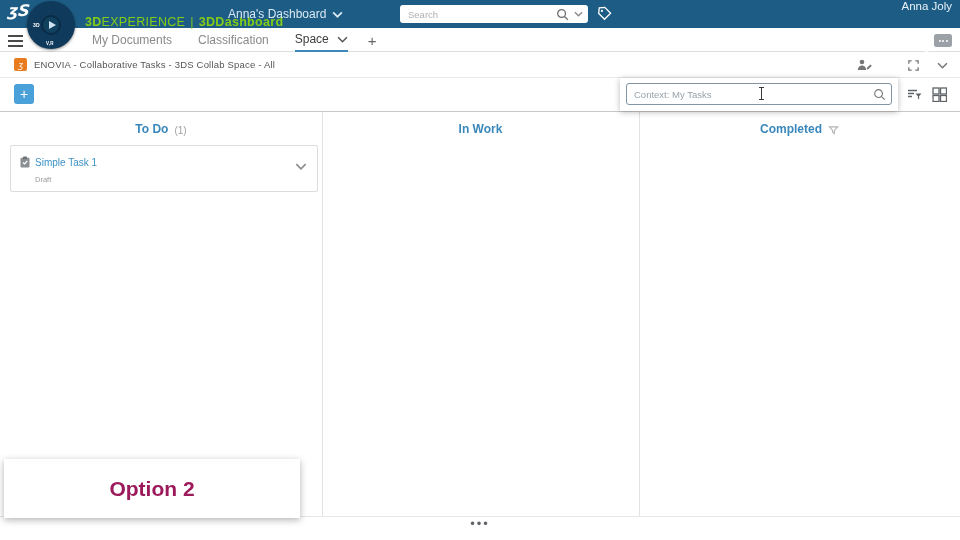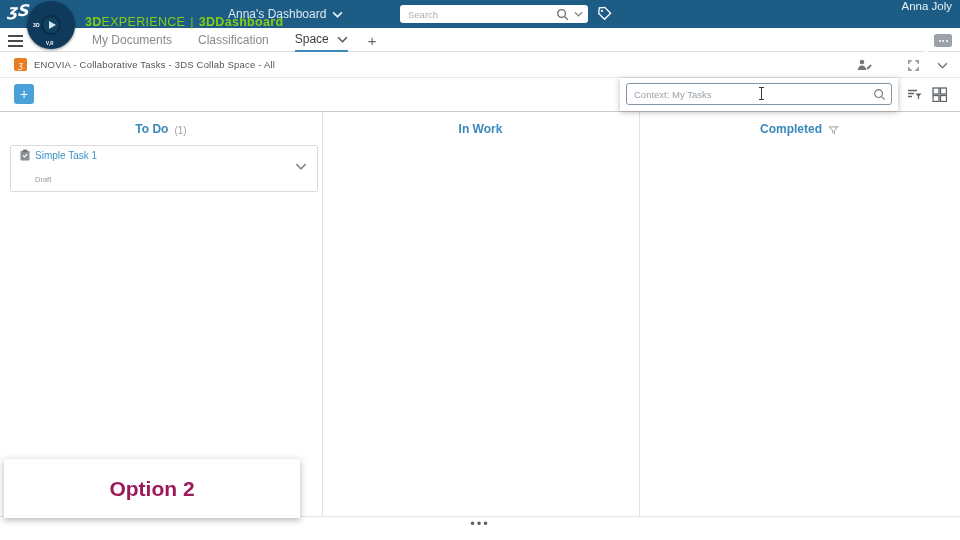--- a/index.html
+++ b/index.html
@@ -83,21 +83,21 @@
 
   
   #board{position:absolute;left:0;top:112px;width:960px;height:404px;background:#fff;}
   .col-div{position:absolute;top:0;bottom:0;width:1px;background:#e3e3e3;}
   .col-head{position:absolute;top:6px;height:18px;display:flex;align-items:flex-end;justify-content:center;gap:6px;}
   .col-title{font-size:12px;font-weight:bold;color:#3a88bb;}
   .col-count{font-size:10px;color:#a0a0a0;font-weight:normal;}
   .funnel{color:#b3b3b3;cursor:pointer;margin-top:1px;}
   .task-card{position:absolute;left:10px;top:33px;width:308px;height:47px;background:#fff;border:1px solid #dcdcdc;
            border-radius:2px;box-sizing:border-box;cursor:pointer;}
-  .task-row{position:absolute;left:9px;top:3px;display:flex;align-items:center;gap:5px;}
+  .task-row{position:absolute;left:9px;top:10px;display:flex;align-items:center;gap:5px;}
   .task-link{font-size:10px;color:#3c92c5;}
   .task-chev{position:absolute;right:10px;top:17px;color:#8a8a8a;cursor:pointer;}
   .task-status{position:absolute;left:24px;bottom:7px;font-size:7.5px;color:#9b9b9b;}
 
   
   .ann{position:absolute;background:#fff;display:flex;align-items:center;justify-content:center;z-index:50;}
   #ann-a{left:621px;top:214px;width:277px;height:59px;box-shadow:0 2px 7px rgba(0,0,0,.3);
          color:#14609c;font-size:19px;}
   #ann-opt2{left:4px;top:459px;width:296px;height:59px;box-shadow:0 2px 7px rgba(0,0,0,.3);
          color:#9c1a5b;font-size:21px;font-weight:bold;}

